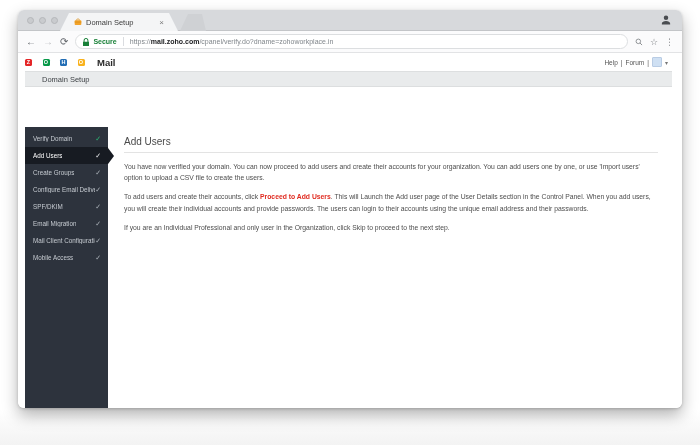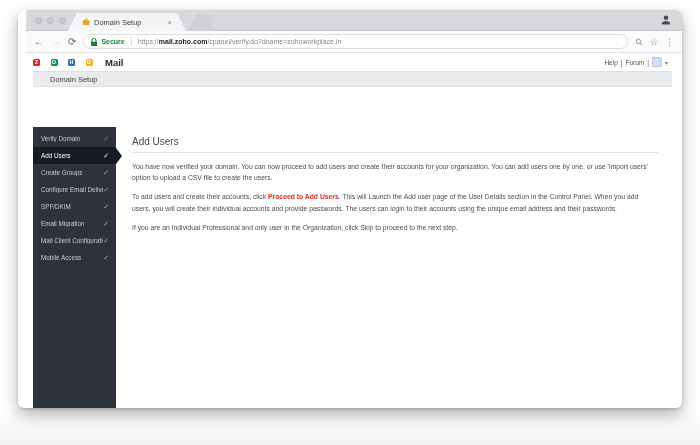--- a/index.html
+++ b/index.html
@@ -2,21 +2,21 @@
 <html><head>
 <meta charset="utf-8">
 <style>
   * { margin:0; padding:0; box-sizing:border-box; }
   html,body { width:700px; height:445px; background:#ffffff; font-family:"Liberation Sans", sans-serif; }
   .stage { position:relative; width:700px; height:445px; background:linear-gradient(#ffffff 92%, #f3f3f3); overflow:hidden; }
 
   
   .window { position:absolute; left:18px; top:10px; width:664px; height:398px;
             border-radius:6px; box-shadow:0 7px 16px rgba(0,0,0,.30), 0 1px 3px rgba(0,0,0,.18);
-            background:#ffffff; overflow:hidden;padding-left:8px; }
+            background:#ffffff; overflow:hidden; }
 
   
   .tabbar { position:relative; height:21px; background:#d7d9dc; border-bottom:1px solid #c3c5c8; }
   .lights { position:absolute; left:9px; top:7px; display:flex; gap:5px; }
   .light { width:7px; height:7px; border-radius:50%; background:#c9cbce; border:0.5px solid #b5b7ba; }
   .tab { position:absolute; left:42px; top:3px; width:118px; height:18px; background:#f4f5f6;
          clip-path:polygon(9px 0, calc(100% - 9px) 0, 100% 100%, 0 100%);
          display:flex; align-items:center; padding:0 14px; gap:4px; }
   .tab-title { font-size:7.5px; color:#3c3c3c; flex:1; white-space:nowrap; overflow:hidden; }
   .tab-close { font-size:8px; color:#7a7a7a; cursor:pointer; }

